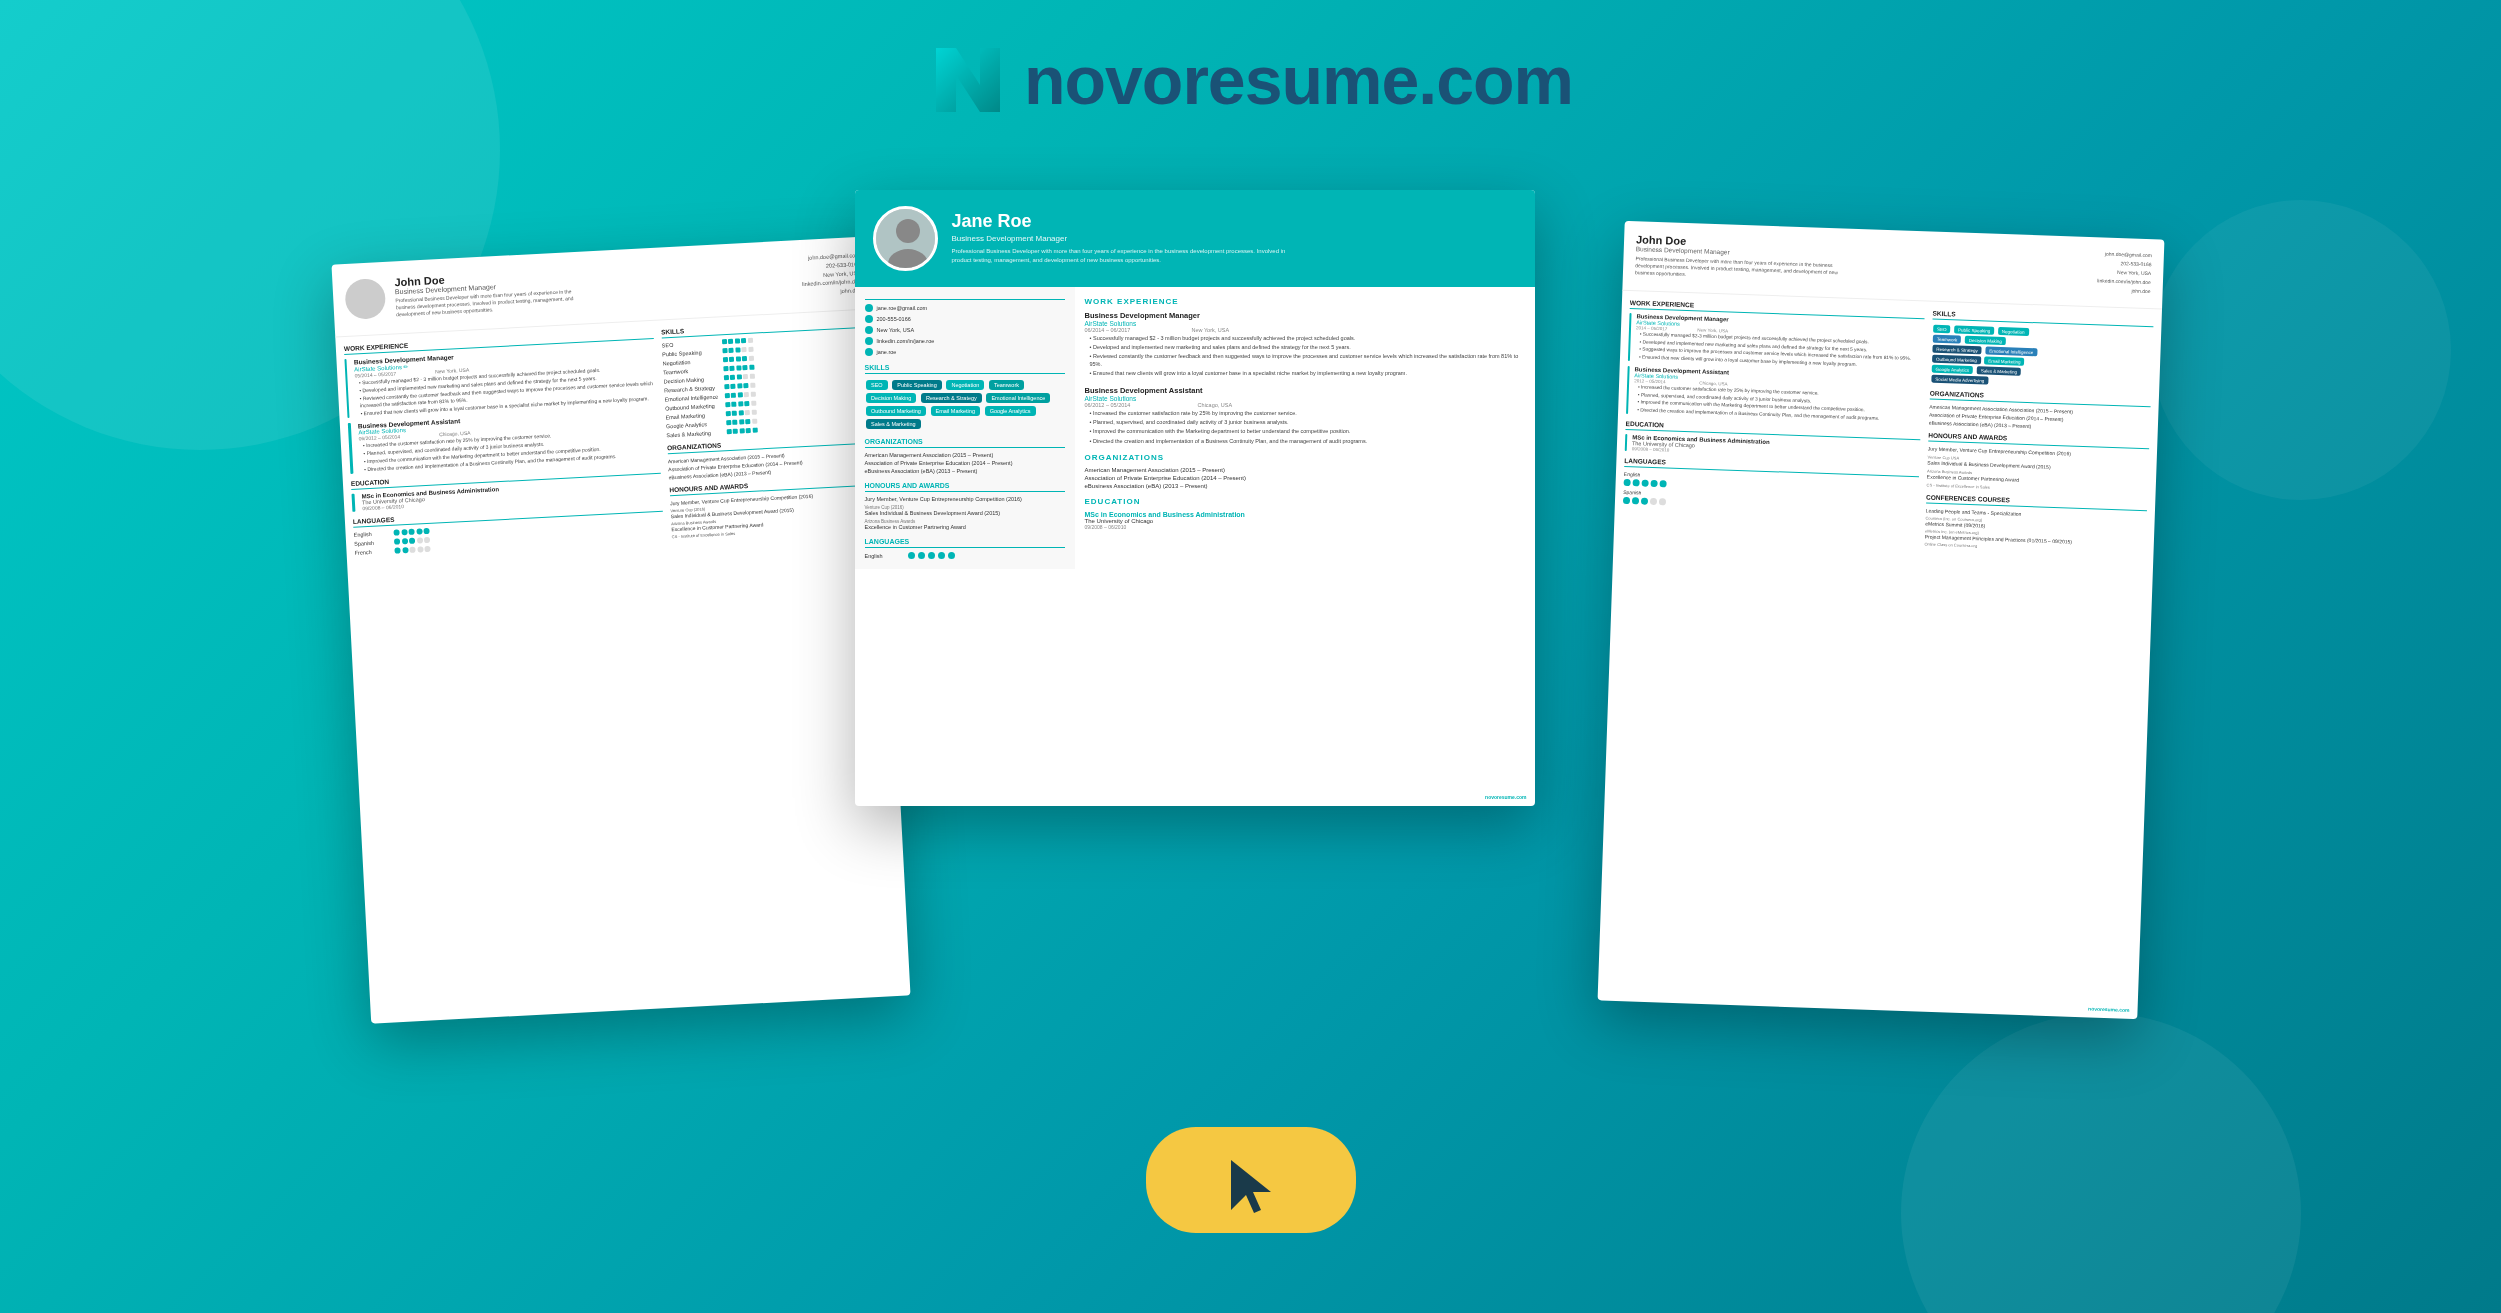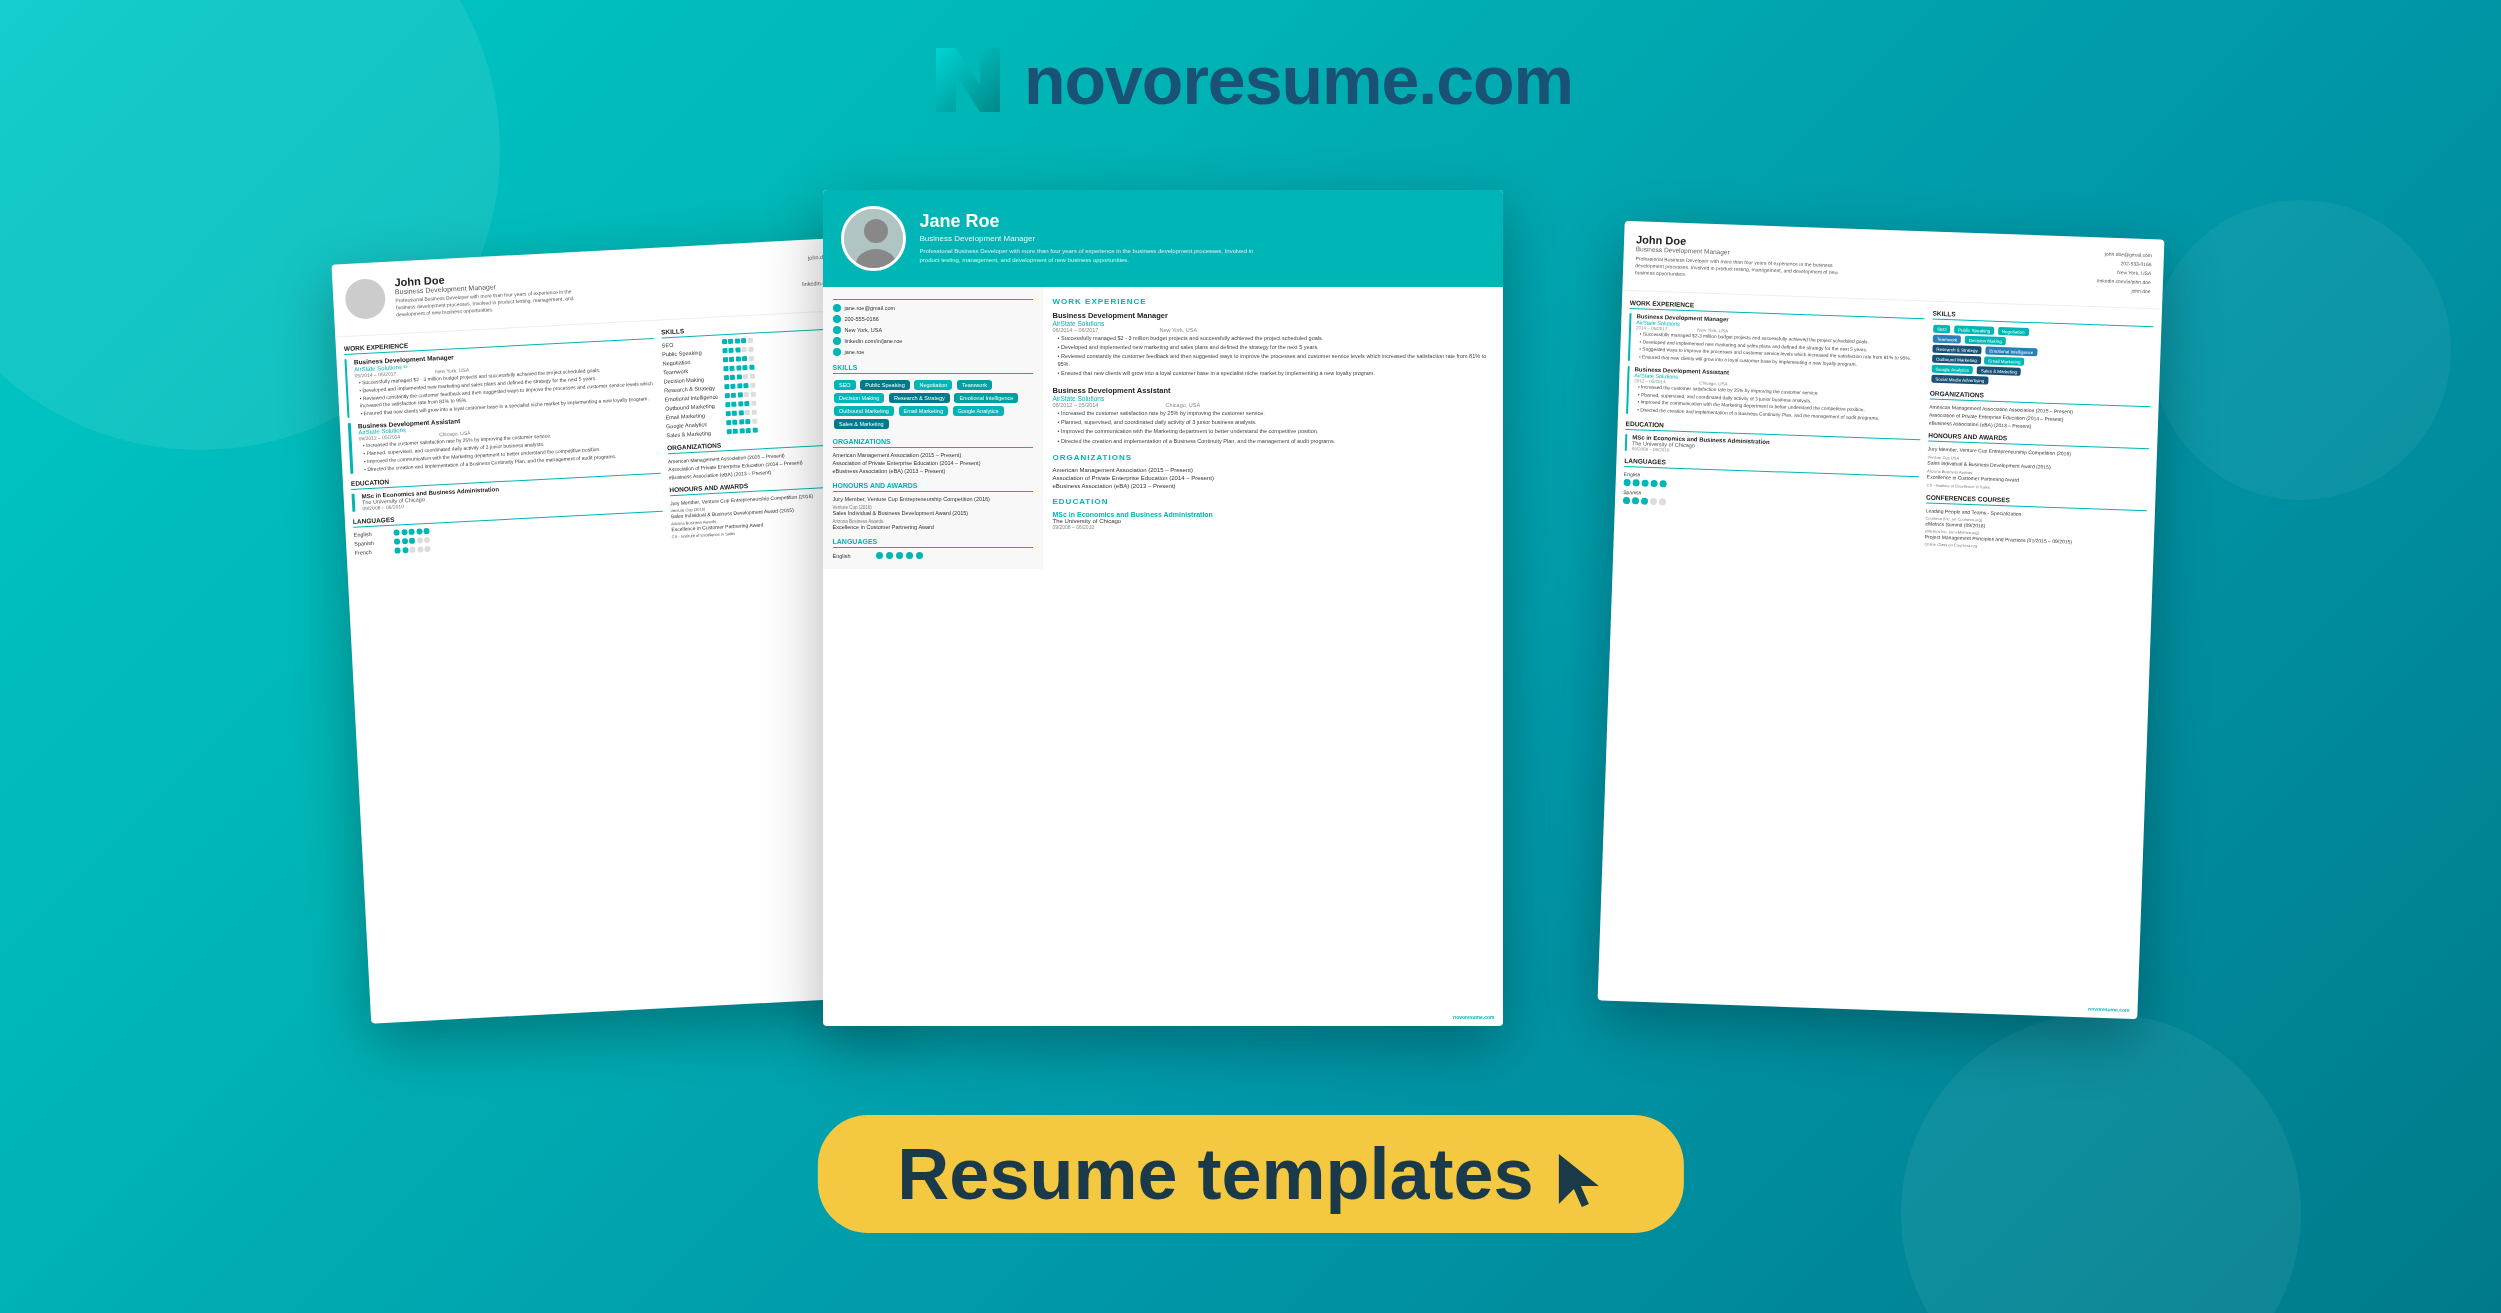--- a/index.html
+++ b/index.html
@@ -113,22 +113,22 @@
       height: 760px;
       left: 0px;
       top: 80px;
       transform: rotate(-3deg);
       font-size: 5.5px;
     }
 
     
     .resume-center {
       width: 680px;
-      height: 836px;
-      left: 472px;
+      height: 616px;
+      left: 504px;
       top: 20px;
       z-index: 6;
       font-size: 6px;
     }
 
     
     .resume-right {
       width: 540px;
       height: 780px;
       right: 0px;
@@ -883,19 +883,18 @@
       </div>
     </div>
 
     <div class="novoresume-watermark">novoresume.com</div>
   </div>
 
 </div>
 
 <div class="bottom-label">
   <div class="bottom-label-bg">
-    <span class="bottom-label-text">Resume templates</span>
 
     <svg class="cursor-icon" viewBox="0 0 50 60" xmlns="http://www.w3.org/2000/svg">
       <polygon points="5,5 5,55 20,40 28,58 35,55 27,37 45,37" fill="#1a3a4a"></polygon>
     </svg>
   </div>
 </div>
 
 </body></html>

